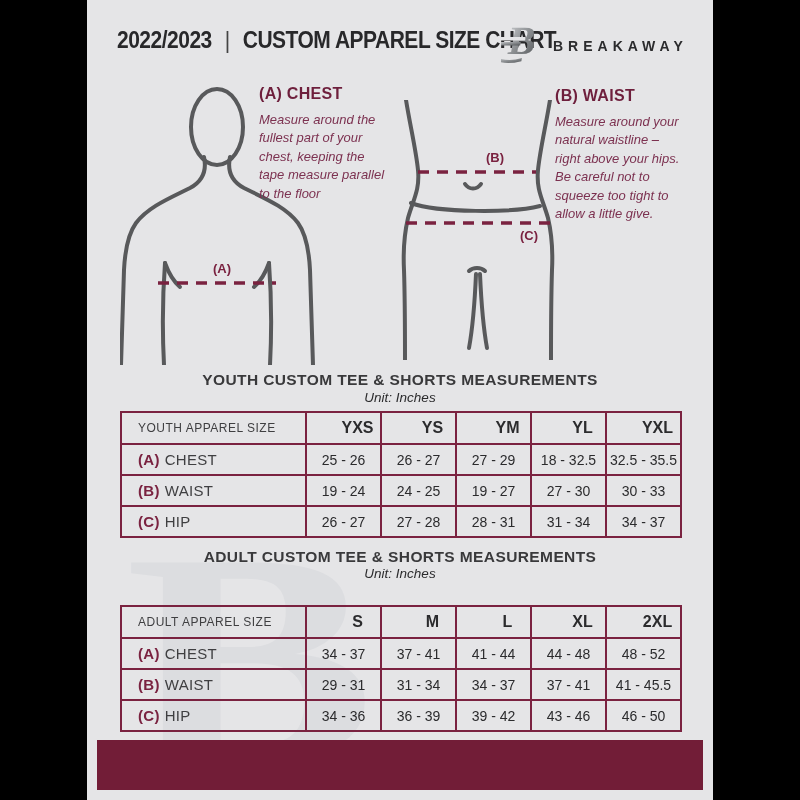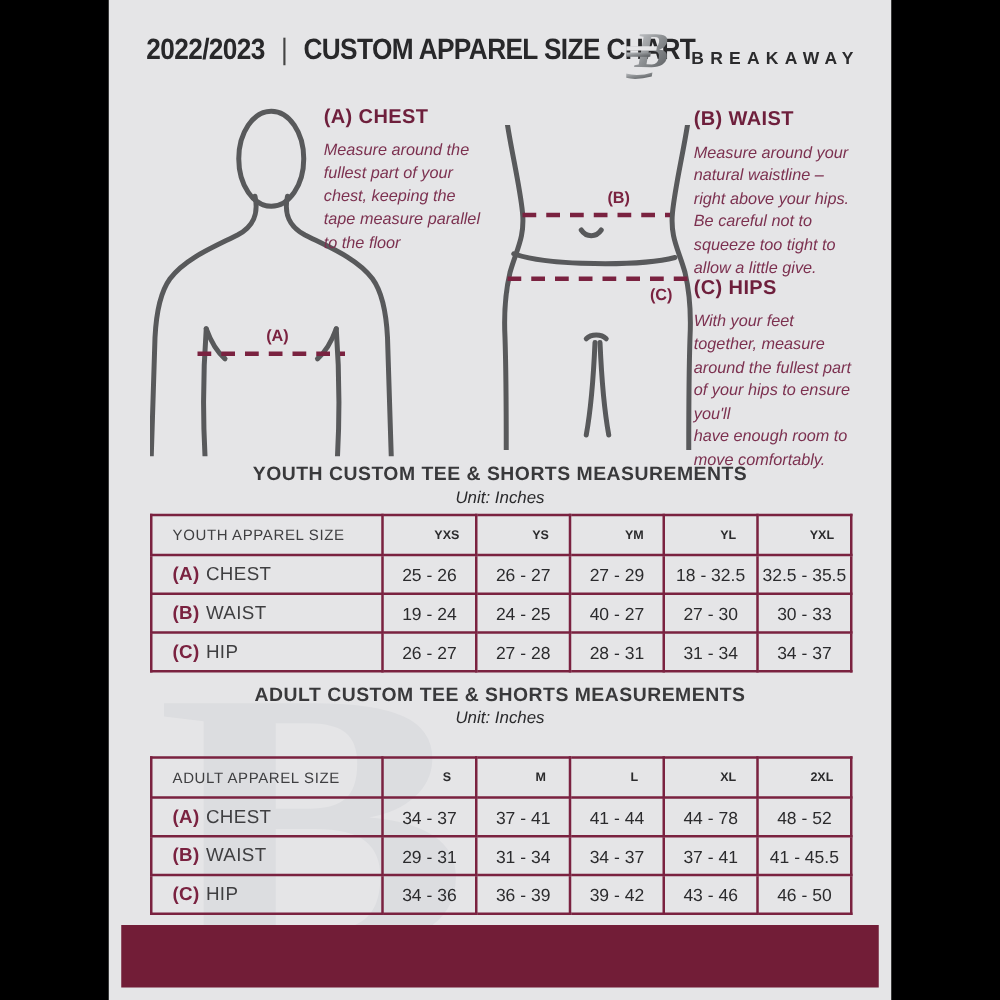--- a/index.html
+++ b/index.html
@@ -98,21 +98,21 @@
   }
   .size-table thead th{height:30px;}
   .size-table tbody td{height:29px;}
   .size-table th.lbl,.size-table td.lbl{
     text-align:left;padding-left:16px;
   }
   .size-table th.lbl{
     font-size:12px;font-weight:400;color:var(--label);letter-spacing:0.5px;
   }
   .size-table thead th.sz{
-    font-size:10px;font-weight:700;color:var(--ink);text-align:center;padding-left:28px;
+    font-size:16px;font-weight:700;color:var(--ink);text-align:center;padding-left:28px;
   }
   .size-table td.lbl{font-size:15px;color:var(--label);letter-spacing:0.3px;}
   .size-table td.lbl .pfx{font-weight:700;color:var(--line);margin-right:5px;}
   .size-table td.val{
     font-size:14px;color:var(--ink);text-align:center;font-weight:400;border-radius:10px;
   }
   
   .footer-bar{
     position:absolute;left:10px;top:740px;width:606px;height:50px;
     background:var(--accent);z-index:3;
@@ -186,30 +186,20 @@
   </div>
   <div class="ins" id="ins-waist">
     <h3>(B) WAIST</h3>
     <p>Measure around your
 natural waistline –
 right above your hips.
 Be careful not to
 squeeze too tight to
 allow a little give.</p>
   </div>
-  <div class="ins" id="ins-hips">
-    <h3>(C) HIPS</h3>
-    <p>With your feet
-together, measure
-around the fullest part
-of your hips to ensure
-you'll
-have enough room to
-move comfortably.</p>
-  </div>
 
   <div class="sec-title" id="youth-title">YOUTH CUSTOM TEE &amp; SHORTS MEASUREMENTS</div>
   <div class="sec-unit" id="youth-unit">Unit: Inches</div>
 
   <table class="size-table" id="youth-table">
     <colgroup>
         <col class="c0">
         <col class="cn">
         <col class="cn">
         <col class="cn">
@@ -232,21 +222,21 @@
         <td class="val">25 - 26</td>
         <td class="val">26 - 27</td>
         <td class="val">27 - 29</td>
         <td class="val">18 - 32.5</td>
         <td class="val">32.5 - 35.5</td>
       </tr>
       <tr>
         <td class="lbl"><span class="pfx">(B)</span><span>WAIST</span></td>
         <td class="val">19 - 24</td>
         <td class="val">24 - 25</td>
-        <td class="val">40 - 27</td>
+        <td class="val">19 - 27</td>
         <td class="val">27 - 30</td>
         <td class="val">30 - 33</td>
       </tr>
       <tr>
         <td class="lbl"><span class="pfx">(C)</span><span>HIP</span></td>
         <td class="val">26 - 27</td>
         <td class="val">27 - 28</td>
         <td class="val">28 - 31</td>
         <td class="val">31 - 34</td>
         <td class="val">34 - 37</td>
@@ -275,21 +265,21 @@
         <th class="sz">XL</th>
         <th class="sz">2XL</th>
       </tr>
     </thead>
     <tbody>
       <tr>
         <td class="lbl"><span class="pfx">(A)</span><span>CHEST</span></td>
         <td class="val">34 - 37</td>
         <td class="val">37 - 41</td>
         <td class="val">41 - 44</td>
-        <td class="val">44 - 78</td>
+        <td class="val">44 - 48</td>
         <td class="val">48 - 52</td>
       </tr>
       <tr>
         <td class="lbl"><span class="pfx">(B)</span><span>WAIST</span></td>
         <td class="val">29 - 31</td>
         <td class="val">31 - 34</td>
         <td class="val">34 - 37</td>
         <td class="val">37 - 41</td>
         <td class="val">41 - 45.5</td>
       </tr>

